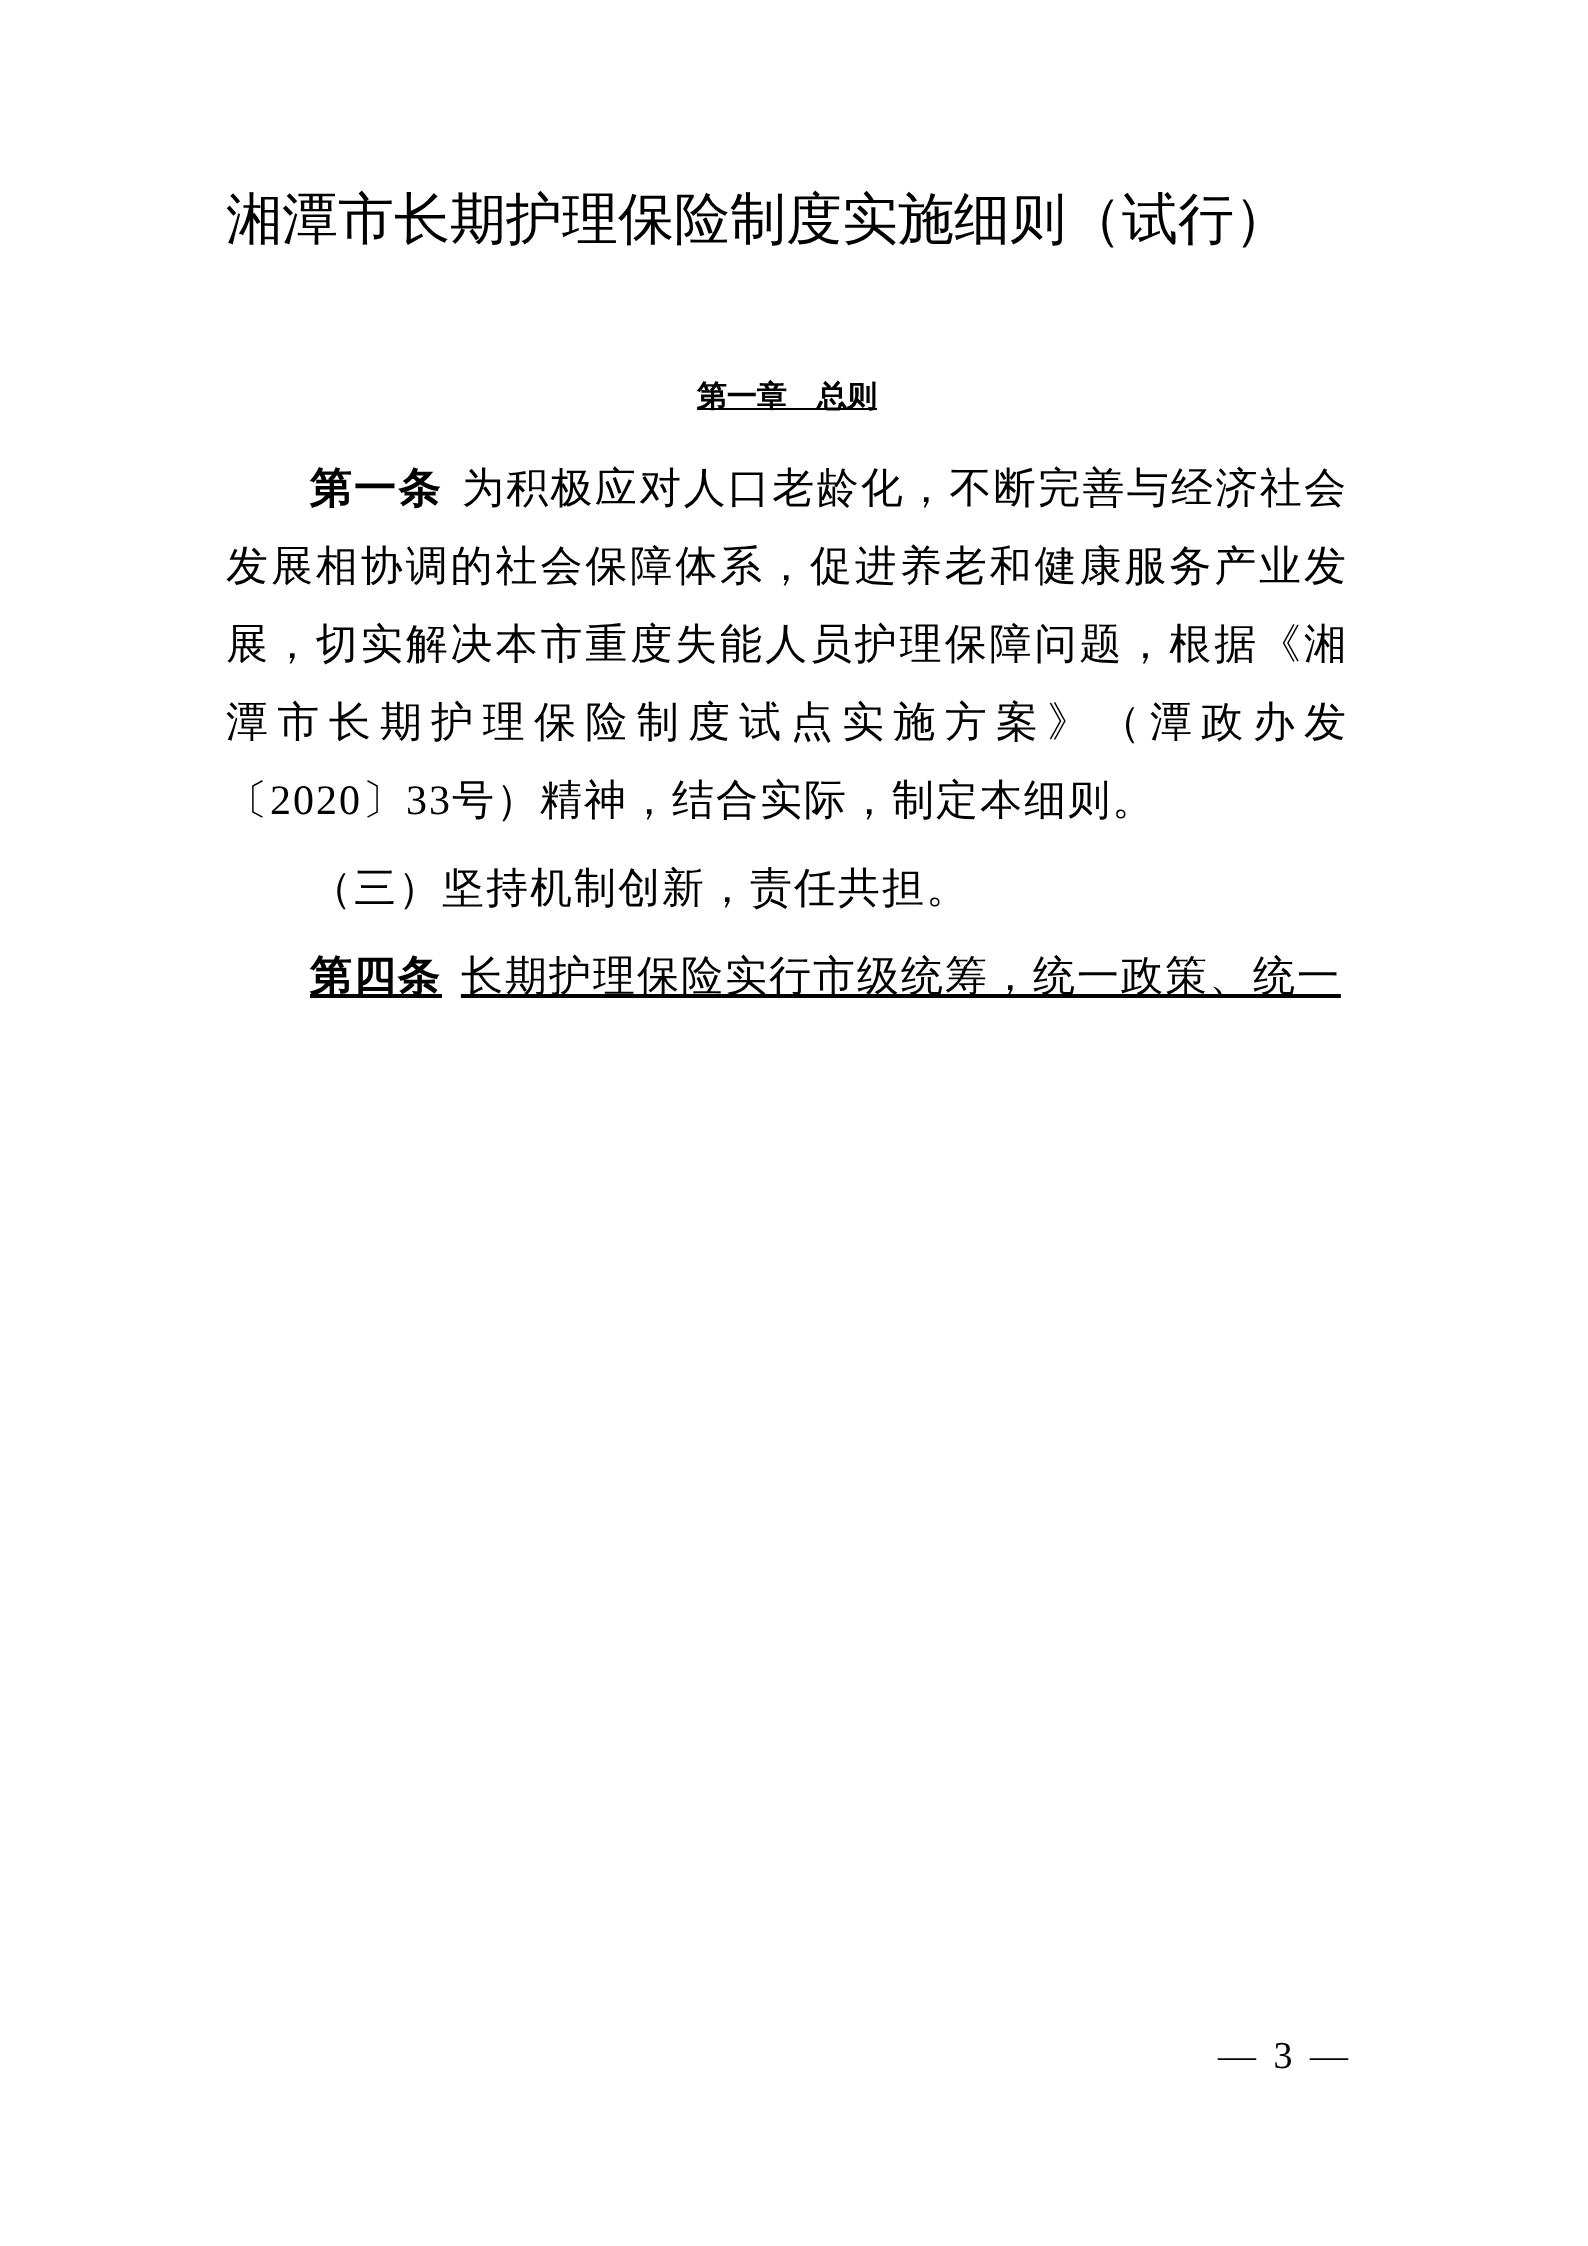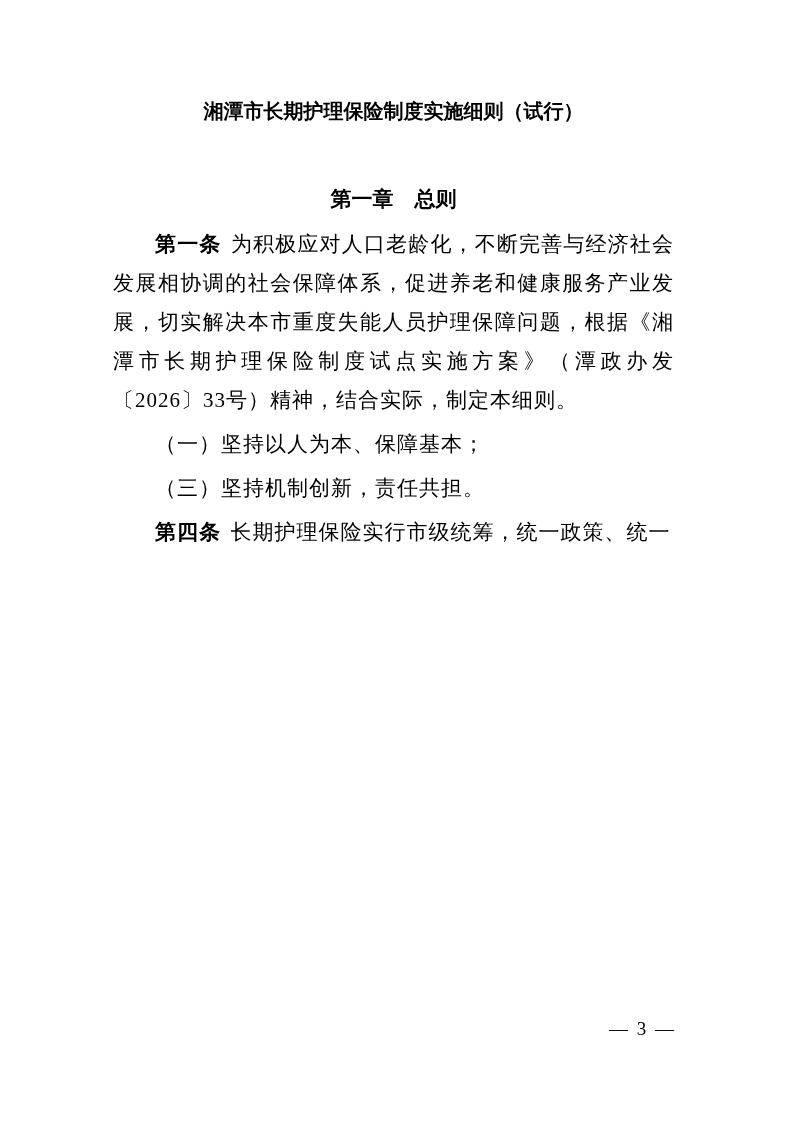--- a/index.html
+++ b/index.html
@@ -14,43 +14,43 @@
     box-sizing: border-box;
   }
   .content {
     position: absolute;
     left: 113px;
     top: 0;
     width: 561px;
   }
   .doc-title {
     margin: 90px 0 0 0;
-    font-size: 20px;
-    font-weight: bold;
-    text-align: center;
+    font-size: 28px;
+    font-weight: normal;
     line-height: 42px;
     white-space: nowrap;
   }
   .chapter-heading {
     margin: 52px 0 0 0;
-    font-size: 21px;
+    font-size: 15px;
     font-weight: bold;
     text-align: center;
     line-height: 30px;
+    text-decoration: underline;
   }
   .body-text { margin-top: 11px; }
   .para {
     margin: 0 0 5px 0;
     font-size: 21px;
     line-height: 39px;
     letter-spacing: 1px;
     text-align: justify;
     text-indent: 2em;
   }
-  .para:last-child { margin-bottom: 0; }
+  .para:last-child { margin-bottom: 0; text-decoration: underline; }
   .article-no {
     font-weight: bold;
     margin-right: 0.45em;
   }
   .page-number {
     position: absolute;
     top: 1017px;
     right: 118px;
     font-size: 19px;
     letter-spacing: 2px;
@@ -62,24 +62,23 @@
 
 <div class="page">
   <div class="content">
 
     <h1 class="doc-title">湘潭市长期护理保险制度实施细则（试行）</h1>
 
     <h2 class="chapter-heading">第一章　总则</h2>
 
     <div class="body-text">
 
-      <p class="para"><span class="article-no">第一条</span><span>为积极应对人口老龄化，不断完善与经济社会发展相协调的社会保障体系，促进养老和健康服务产业发展，切实解决本市重度失能人员护理保障问题，根据《湘潭市长期护理保险制度试点实施方案》（潭政办发〔2026〕33号）精神，结合实际，制定本细则。</span></p>
+      <p class="para"><span class="article-no">第一条</span><span>为积极应对人口老龄化，不断完善与经济社会发展相协调的社会保障体系，促进养老和健康服务产业发展，切实解决本市重度失能人员护理保障问题，根据《湘潭市长期护理保险制度试点实施方案》（潭政办发〔2020〕33号）精神，结合实际，制定本细则。</span></p>
 
 
-      <p class="para"><span>（一）坚持以人为本、保障基本；</span></p>
 
 
       <p class="para"><span>（三）坚持机制创新，责任共担。</span></p>
 
 
       <p class="para"><span class="article-no">第四条</span><span>长期护理保险实行市级统筹，统一政策、统一</span></p>
 
     </div>
   </div>
 

